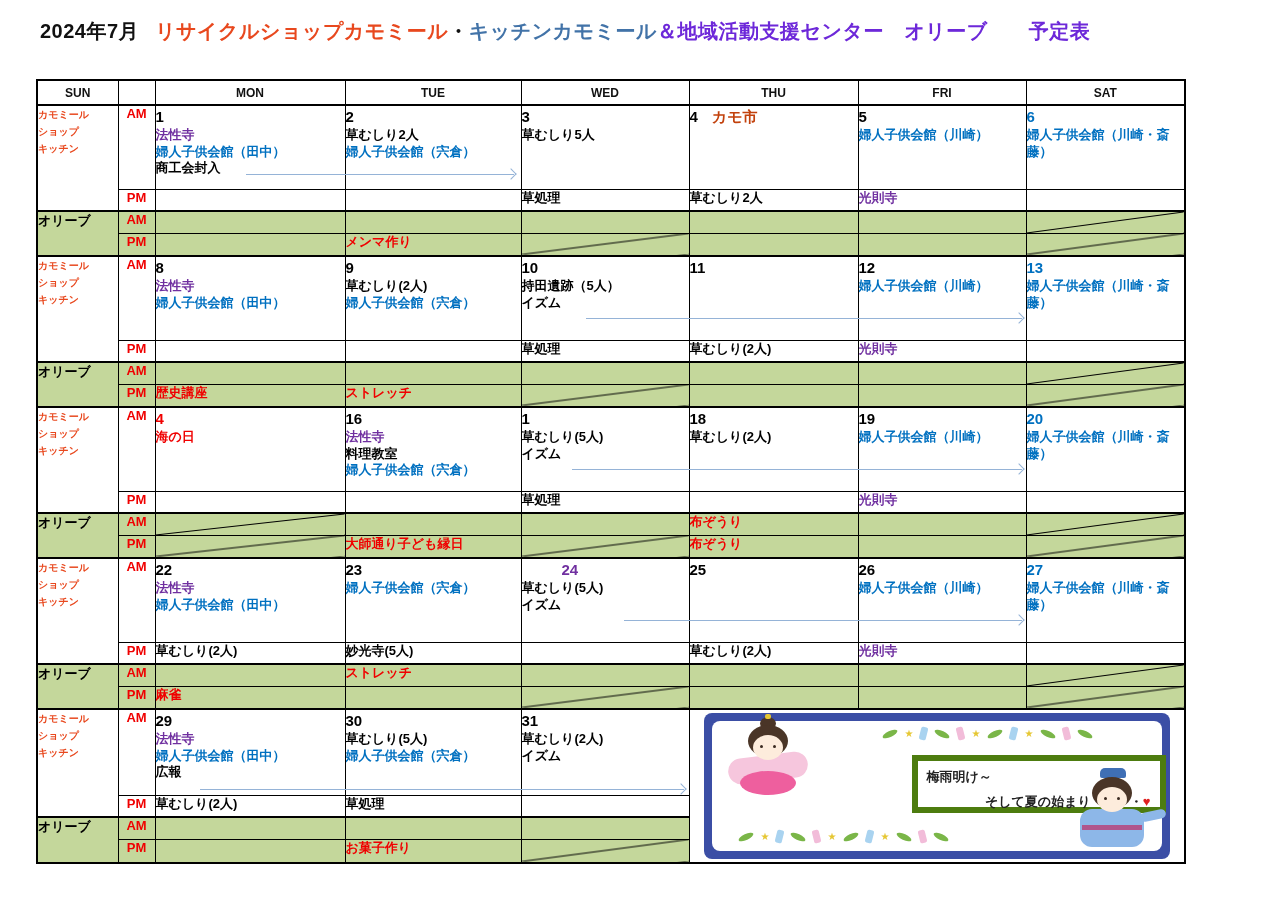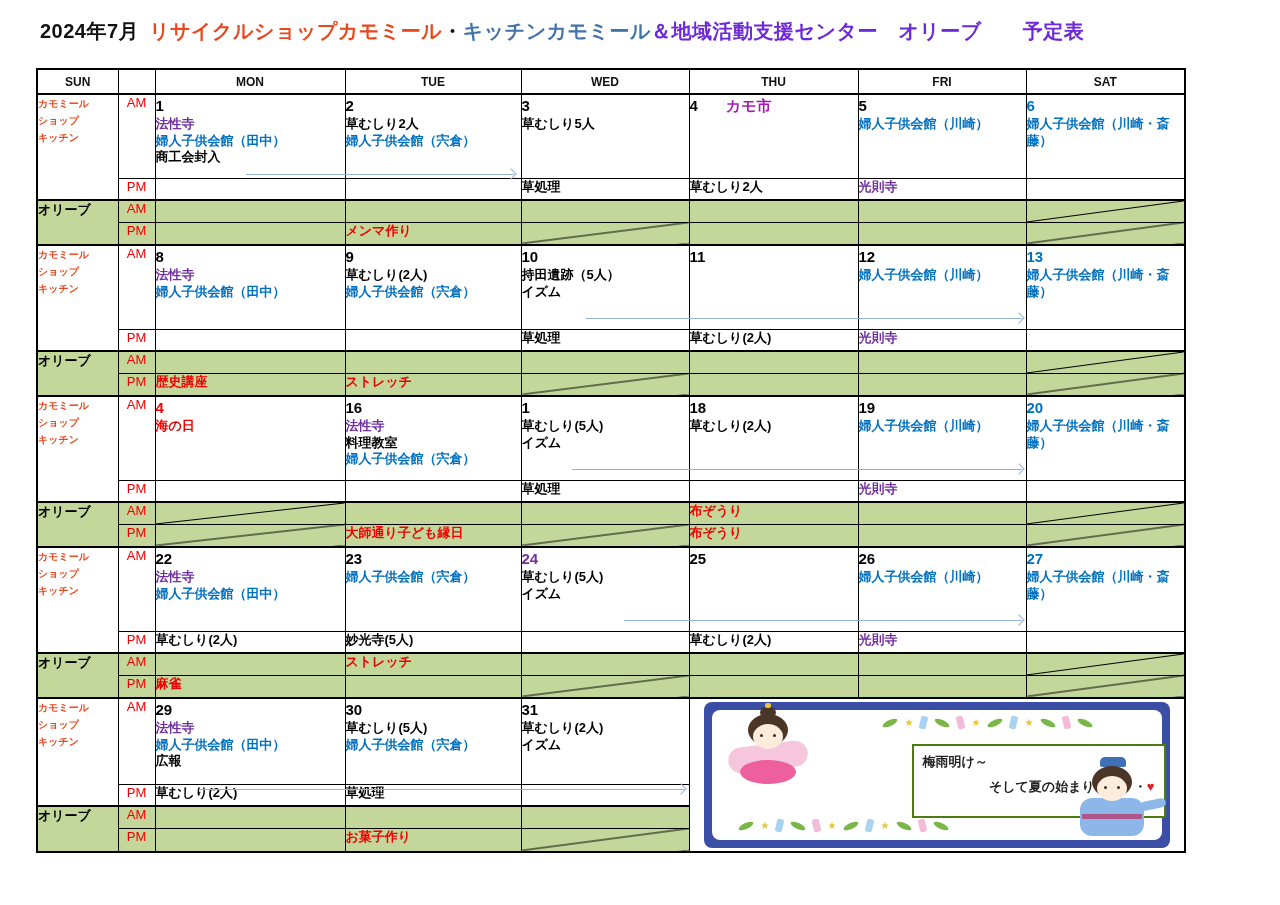--- a/index.html
+++ b/index.html
@@ -1,62 +1,62 @@
 <!DOCTYPE html>
 <html><head>
 <meta charset="utf-8">
 <style>
   html,body{margin:0;padding:0;background:#ffffff;}
   body{width:1280px;height:905px;font-family:"Liberation Sans","DejaVu Sans",sans-serif;}
   .page{position:relative;width:1280px;height:905px;background:#fff;overflow:hidden;}
 
   
   .title{position:absolute;top:18px;left:40px;font-size:20px;font-weight:bold;color:#111;white-space:nowrap;letter-spacing:.5px;}
-  .t-shop{color:#e8481e;margin-left:10px;}
+  .t-shop{color:#e8481e;margin-left:16px;}
   .t-dot{color:#111;}
   .t-kitchen{color:#4273a8;}
   .t-rest{color:#6d28d9;}
 
   .contact{position:absolute;top:56px;right:102px;font-size:14px;font-weight:bold;color:#111;letter-spacing:1px;white-space:nowrap;}
   .contact .fax{margin-left:30px;}
 
   
-  table.cal{position:absolute;left:36px;top:68px;border-collapse:collapse;table-layout:fixed;width:1148px;border:2px solid #000;}
+  table.cal{position:absolute;left:36px;top:79px;border-collapse:collapse;table-layout:fixed;width:1148px;border:2px solid #000;}
   .cal td,.cal th{border:1px solid #000;padding:0;vertical-align:top;overflow:hidden;}
   .cal thead th{border-bottom:2px solid #000;font-size:12px;font-weight:bold;vertical-align:middle;text-align:center;color:#111;}
   .h-sun{color:#e00000;}
   .h-sat{color:#365f91;}
   tr.group-start>td{border-top:2px solid #000;}
   tr.olive-start>td{border-top:2px solid #000;}
 
   .group-label{vertical-align:middle;font-size:10px;font-weight:bold;color:#e8481e;padding:2px 5px;line-height:17px;background:#fff;}
   .olive-label{vertical-align:middle;font-size:13px;font-weight:bold;color:#000;padding:0 5px;background:#c4d79b;}
-  .ampm{vertical-align:middle;text-align:center;font-size:13px;font-weight:normal;color:#f00000;}
+  .ampm{vertical-align:middle;text-align:center;font-size:13px;font-weight:bold;color:#f00000;}
   .green{background:#c4d79b;}
 
   .day-cell{font-size:13px;font-weight:bold;padding:1px 4px 0 4px;line-height:16.5px;word-break:break-all;}
   .date{display:block;font-size:15px;font-weight:bold;line-height:21px;}
-  .note{color:#a21caf;margin-left:28px;font-size:15px;}
+  .note{color:#c2410c;margin-left:14px;font-size:15px;}
   .pm-cell,.olive-cell{font-size:13px;font-weight:bold;padding:1px 4px;vertical-align:middle;line-height:16px;}
   .c-k{color:#000;}
   .c-b{color:#0070c0;}
   .c-p{color:#7030a0;}
   .c-r{color:#f00000;}
-  .c-v{color:#7030a0;}
+  .c-v{color:#7030a0;margin-left:40px;}
   .diag{background-image:linear-gradient(to bottom right,transparent calc(50% - 1px),#000 50%,transparent calc(50% + 1px));}
 
   
   .arrow{position:absolute;height:0;border-top:1.5px solid #95b3d7;}
   .arrow::after{content:"";position:absolute;right:-1px;top:-5px;width:7px;height:7px;border-top:1.5px solid #95b3d7;border-right:1.5px solid #95b3d7;transform:rotate(45deg);}
 
   
   .banner-cell{position:relative;background:#fff;}
   .banner-frame{position:absolute;left:14px;top:3px;width:466px;height:146px;background:#3b4ea5;border-radius:8px;}
   .banner-inner{position:absolute;left:8px;top:8px;right:8px;bottom:8px;background:#fff;border-radius:8px;}
-  .msg-box{position:absolute;left:200px;top:34px;width:254px;height:74px;background:#fff;border:2px solid #4d7c0f;font-size:13px;font-weight:bold;color:#222;padding:7px 9px;box-sizing:border-box;}
+  .msg-box{position:absolute;left:200px;top:34px;width:254px;height:58px;background:#fff;border:6px solid #4d7c0f;font-size:13px;font-weight:bold;color:#222;padding:7px 9px;box-sizing:border-box;}
   .msg-line2{text-align:right;margin-top:7px;}
   .heart{color:#e02020;}
 
   .garland{position:absolute;display:flex;align-items:center;gap:7px;}
   .garland-top{left:170px;top:6px;}
   .garland-bottom{left:26px;bottom:8px;}
   .g-leaf{width:16px;height:6px;background:#7ab648;border-radius:60% 60% 60% 60%;transform:rotate(-25deg);}
   .garland span:nth-child(even).g-leaf{transform:rotate(25deg);}
   .g-star{color:#e6c733;font-size:10px;line-height:10px;}
   .g-bstrip{width:7px;height:13px;background:#a9d3f0;border-radius:2px;transform:rotate(14deg);}

